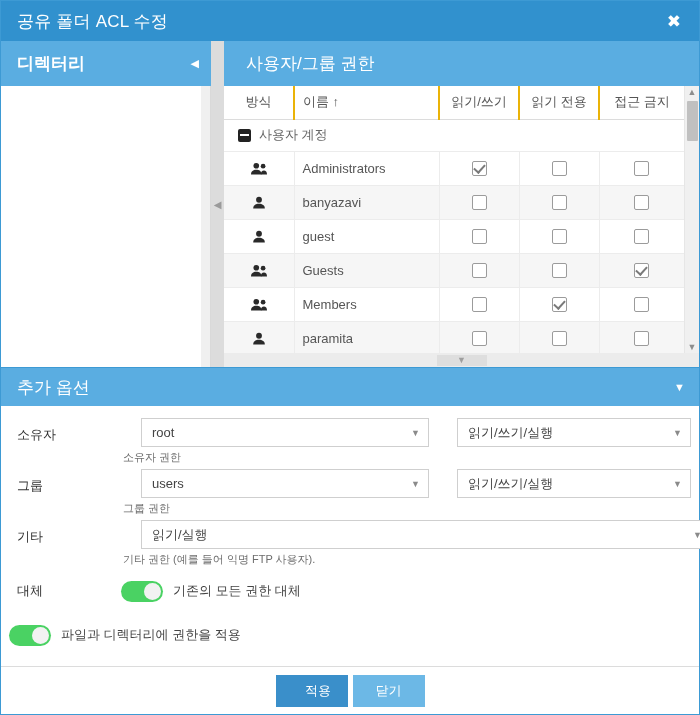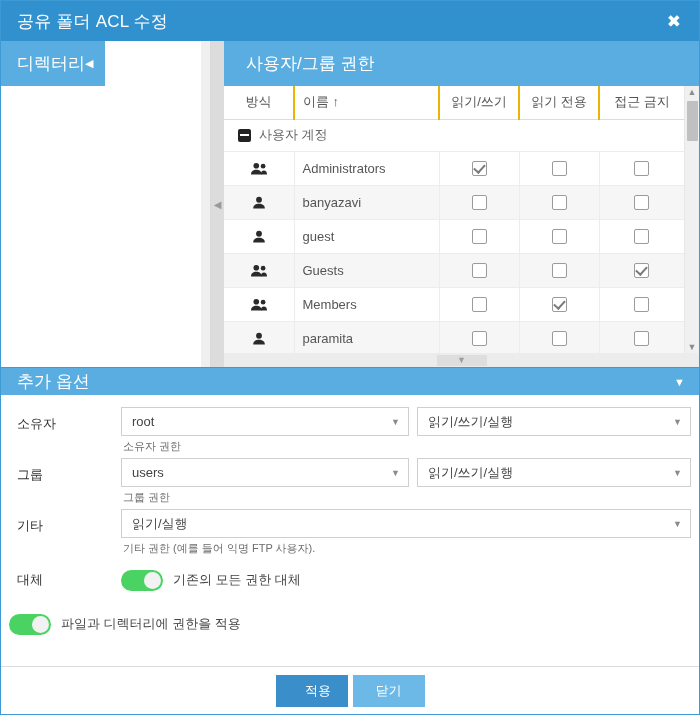--- a/index.html
+++ b/index.html
@@ -25,21 +25,21 @@
   .titlebar .title { font-size: 17px; letter-spacing: .2px; }
   .close-x {
     font-size: 17px; font-weight: bold; line-height: 1;
     cursor: pointer; padding: 3px 4px; color: #ffffff;
   }
 
   
   .body-upper { display: flex; flex: none; height: 327px; border-bottom: 1px solid #3d9ad4; }
 
   
-  .dirpane { width: 210px; display: flex; flex-direction: row; background: #fff; }
+  .dirpane { width: 210px; display: flex; flex-direction: column; background: #fff; font-weight: bold; }
   .pane-head {
     height: 45px; background: #5aade1; color: #fff;
     display: flex; align-items: center; justify-content: space-between;
     padding: 0 12px 0 16px; font-size: 17px; flex: none;
   }
   .pane-head .collapse-caret { font-size: 11px; color: #fff; cursor: pointer; }
   .dirtree { flex: 1; position: relative; background: #fff; border-right: 1px solid #d9d9d9; }
   .tree-row {
     height: 32px; display: flex; align-items: center; gap: 6px;
     padding-left: 8px; background: #fdeec3; font-size: 13px; color: #333;
@@ -117,35 +117,35 @@
     display: flex; align-items: center; justify-content: center; cursor: row-resize;
   }
   .hsplit .handle {
     width: 50px; height: 11px; background: #dedede;
     display: flex; align-items: center; justify-content: center;
     font-size: 9px; color: #9e9e9e;
   }
 
   
   .opt-head {
-    height: 27px; background: #5aade1; color: #fff; font-size: 17px;
+    height: 38px; background: #5aade1; color: #fff; font-size: 17px;
     display: flex; align-items: center; justify-content: space-between;
     padding: 0 14px 0 16px; flex: none;
   }
   .opt-head .caret { font-size: 11px; cursor: pointer; }
   .opt-body { padding: 12px 8px 6px 8px; flex: 1; background: #fff; }
 
   .frow { display: flex; align-items: flex-start; margin-bottom: 4px; }
   .flabel { width: 112px; padding-left: 8px; font-size: 13px; color: #333; padding-top: 8px; flex: none; }
   .fctrl { flex: 1; }
   .selrow { display: flex; gap: 8px; }
   .sel {
     height: 29px; border: 1px solid #cfcfcf; background: #fff;
     display: flex; align-items: center; justify-content: space-between;
-    padding: 0 8px 0 10px; font-size: 13px; color: #444; cursor: pointer;
+    padding: 0 8px 0 10px; font-size: 13px; color: #444; cursor: pointer; margin-left: 20px;
   }
   .sel .dn { font-size: 9px; color: #8a8a8a; }
   .sel-principal { width: 288px; flex: none; }
   .sel-perm { flex: 1; }
   .sel-wide { width: 100%; }
   .hint { font-size: 11px; color: #6d6d6d; padding: 3px 0 0 2px; }
 
   .togglerow { display: flex; align-items: center; height: 40px; }
   .togglerow .flabel { padding-top: 0; }
   .switch {

